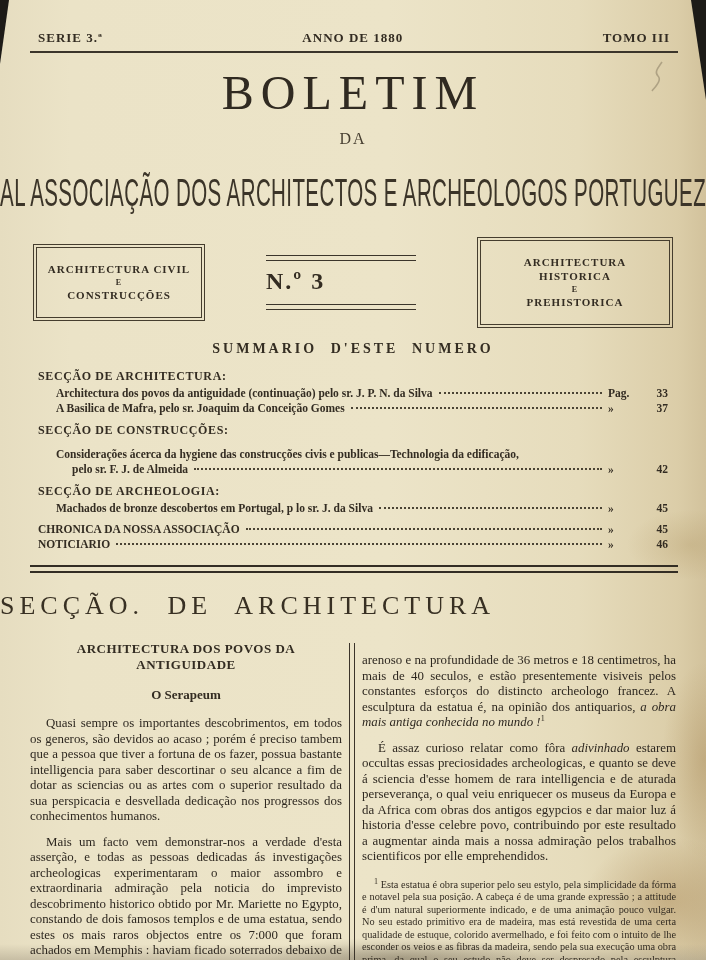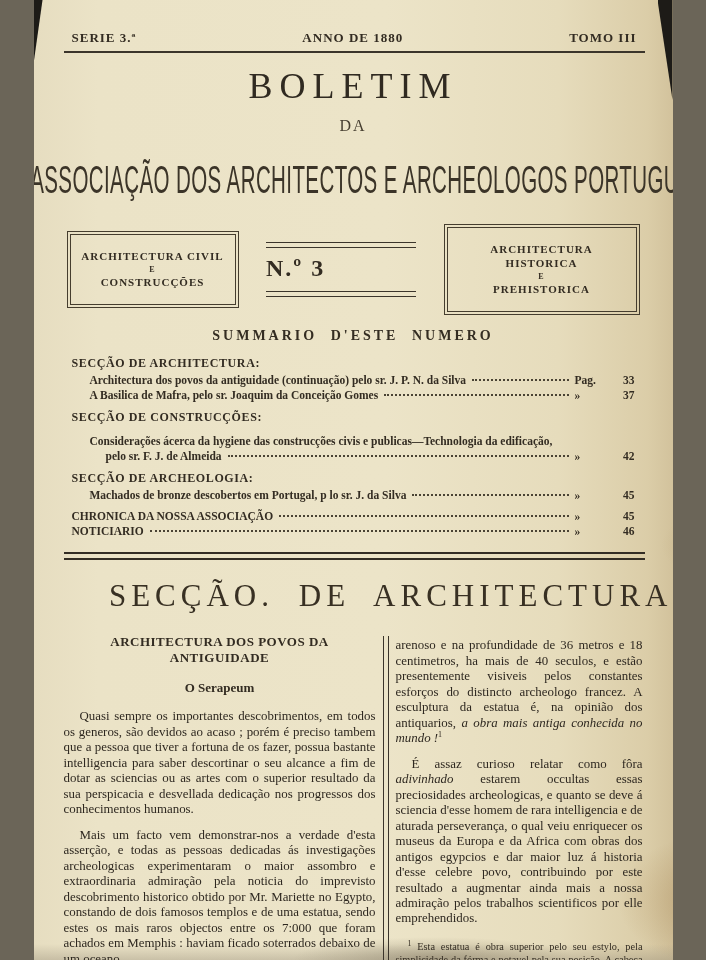--- a/index.html
+++ b/index.html
@@ -1,38 +1,38 @@
 <!DOCTYPE html>
 <html><head>
 <meta charset="utf-8">
 <style>
   html,body{margin:0;padding:0;background:#6b6558;}
   .page{
-    position:relative;width:639px;height:960px;margin:0 auto;overflow:hidden;
+    position:relative;width:706px;height:960px;margin:0 auto;overflow:hidden;
     color:#332c22;font-family:"Liberation Serif",serif;
     background:
       radial-gradient(ellipse 120px 90px at 668px 900px, rgba(146,104,48,.30), transparent 70%),
       radial-gradient(ellipse 60px 140px at 704px 760px, rgba(150,112,55,.28), transparent 70%),
       radial-gradient(ellipse 90px 50px at 690px 545px, rgba(150,118,60,.20), transparent 70%),
       radial-gradient(ellipse 200px 30px at 400px 958px, rgba(90,80,60,.35), transparent 70%),
       linear-gradient(0deg, rgba(160,150,128,.45) 0px, rgba(160,150,128,0) 16px),
       linear-gradient(90deg,#e6ddc0 0%,#ebe3c7 10%,#ece4c8 55%,#e6dcbc 82%,#dbcda8 96%,#d2c29c 100%);
   }
   .corner{position:absolute;background:#1d1b17;}
   .corner-tl{left:0;top:0;width:9px;height:64px;clip-path:polygon(0 0,100% 0,0 100%);}
   .corner-tr{right:0;top:0;width:15px;height:100px;clip-path:polygon(0 0,100% 0,100% 100%);}
   .pencil-mark{position:absolute;left:648px;top:60px;opacity:.55;}
 
   
   .header-row{display:flex;justify-content:space-between;align-items:baseline;
     margin:30px 36px 0 38px;font-size:13px;font-weight:bold;letter-spacing:1px;}
   .header-rule{margin:5px 28px 0 30px;border-top:2px solid #3b352b;}
 
   
-  .title{margin-top:12px;text-align:center;font-size:36px;font-weight:400;
+  .title{margin-top:12px;text-align:center;font-size:48px;font-weight:400;
     letter-spacing:7px;color:#302a21;}
   .da{margin-top:10px;text-align:center;font-size:16px;letter-spacing:2px;color:#473f31;}
   .assoc-wrap{margin-top:20px;height:48px;display:flex;align-items:center;justify-content:center;}
   .assoc{font-family:"Liberation Sans",sans-serif;font-weight:400;font-size:25px;
     white-space:nowrap;transform:scale(.82,1.55);color:#3b3428;letter-spacing:0.5px;}
 
   
   .boxes{display:flex;justify-content:space-between;align-items:center;margin:24px 36px 0;}
   .box{border:1px solid #453d2e;outline:1px solid #453d2e;outline-offset:2px;
     text-align:center;font-weight:bold;font-size:11px;letter-spacing:1px;
@@ -54,34 +54,34 @@
   .toc-ind2{padding-left:34px;}
   .toc-line1{font-weight:bold;font-size:11.5px;margin-top:10px;padding-left:18px;}
   .leader{flex:1;border-bottom:2px dotted #4a4334;margin:0 6px;transform:translateY(-3px);}
   .toc-label{width:36px;flex:none;}
   .toc-page{width:24px;flex:none;text-align:right;}
 
   .big-rule{margin:15px 28px 0 30px;height:4px;
     border-top:2px solid #332d24;border-bottom:2px solid #332d24;}
 
   
-  .section-title{margin-top:18px;text-align:right;font-size:31px;font-weight:400;
+  .section-title{margin-top:18px;text-align:left;font-size:26px;font-weight:400;
     letter-spacing:5px;word-spacing:12px;color:#38permanently}
   .section-title{color:#383023;}
   .columns{display:flex;margin:20px 30px 0 30px;}
   .col-left{width:312px;flex:none;}
   .col-div{flex:none;width:4px;border-left:1px solid #3b342a;border-right:1px solid #3b342a;
     margin:2px 7px 0 7px;}
   .col-right{flex:1;min-width:0;}
   .art-title{text-align:center;font-weight:bold;font-size:13px;letter-spacing:.5px;}
   .art-cont{text-align:center;font-weight:bold;font-size:10.5px;margin-top:13px;}
   .art-sub{text-align:center;font-weight:bold;font-size:13px;margin-top:14px;}
   .body-p{font-size:12.9px;line-height:1.2;text-align:justify;margin:10px 0 0 0;
     text-indent:16px;color:#2e2820;}
-  .body-p.no-indent{text-indent:0;margin-top:4px;}
+  .body-p.no-indent{text-indent:0;margin-top:12px;}
   sup.ref{font-size:8px;vertical-align:super;line-height:0;}
   .footnote{margin-top:14px;font-size:10.3px;line-height:1.22;text-align:justify;
     text-indent:12px;color:#332c22;}
 </style>
 </head>
 <body>
 
 <div class="page">
 
   <div class="corner corner-tl"></div>

